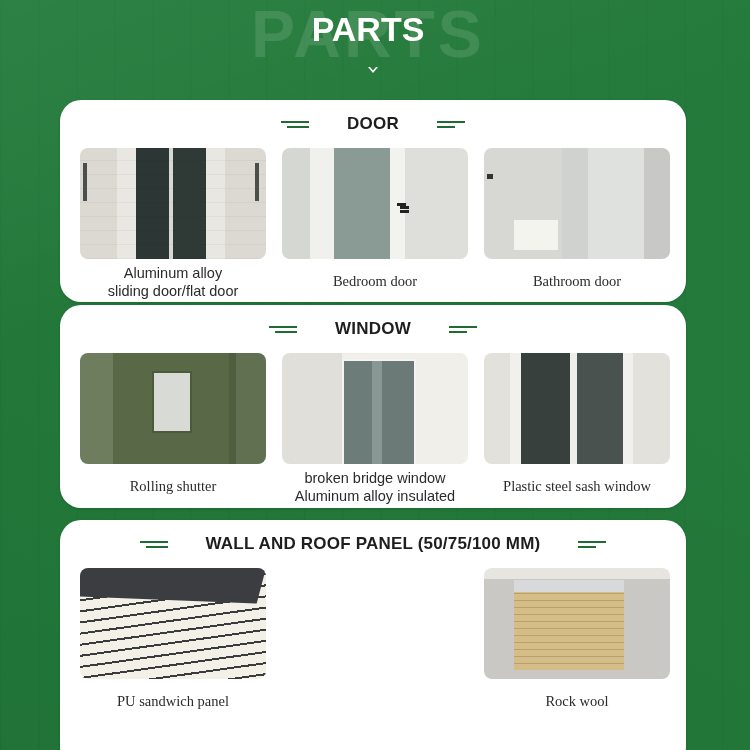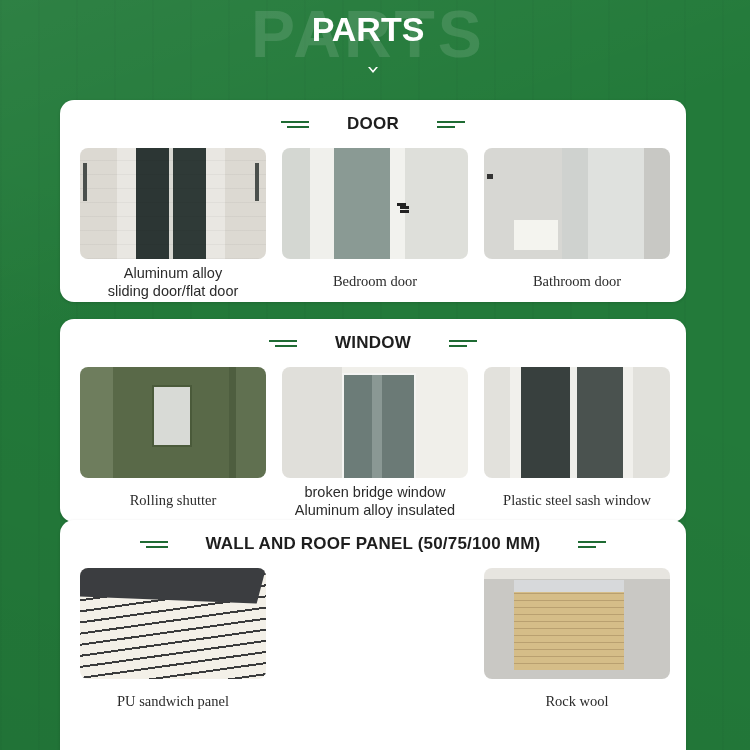--- a/index.html
+++ b/index.html
@@ -21,21 +21,21 @@
     }
     .main-title {
       position: absolute; left: 0; width: 100%; top: 10px;
       text-align: center; font-size: 34px; font-weight: 700; color: #ffffff;
     }
     .chevron {
       position: absolute; left: 367px; top: 64px; width: 12px; height: 12px;
     }
     .card {
       position: absolute; left: 60px; width: 626px;
-      background: #ffffff; border-radius: 14px;
+      background: #ffffff; border-radius: 21px;
       box-shadow: 0 1px 3px rgba(0,0,0,0.15);
     }
     .card-head {
       position: absolute; left: 0; width: 100%; top: 12px; height: 24px;
       display: flex; align-items: center; justify-content: center;
     }
     .card-title {
       font-size: 17px; font-weight: 700; color: #1e1e1e; margin: 0 38px;
       letter-spacing: 0.2px; white-space: nowrap;
     }
@@ -108,21 +108,21 @@
       <div class="photo p-bedroom"></div>
       <div class="caption single">Bedroom door</div>
     </div>
     <div class="item">
       <div class="photo p-bathroom"></div>
       <div class="caption single">Bathroom door</div>
     </div>
   </div>
 </div>
 
-<div class="card" style="top:319px;height:203px;">
+<div class="card" style="top:305px;height:203px;">
   <div class="card-head">
     <span class="dash left"></span>
     <span class="card-title">WINDOW</span>
     <span class="dash right"></span>
   </div>
   <div class="items">
     <div class="item">
       <div class="photo p-shutter"></div>
       <div class="caption single">Rolling shutter</div>
     </div>

